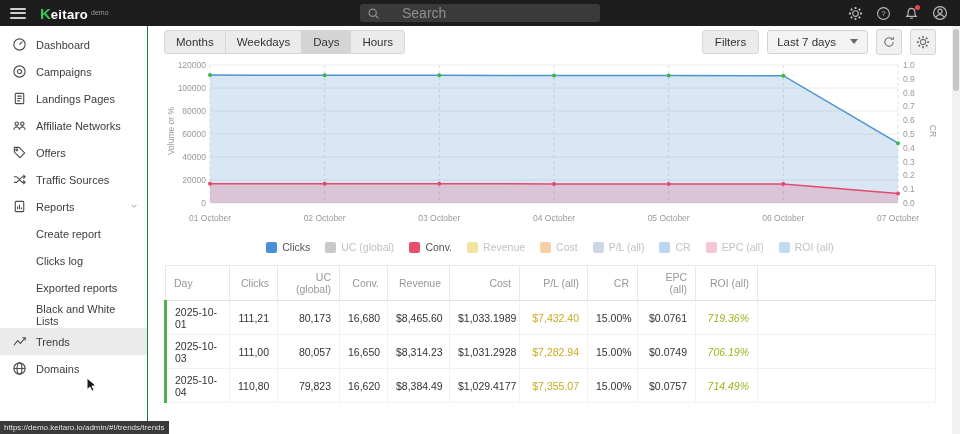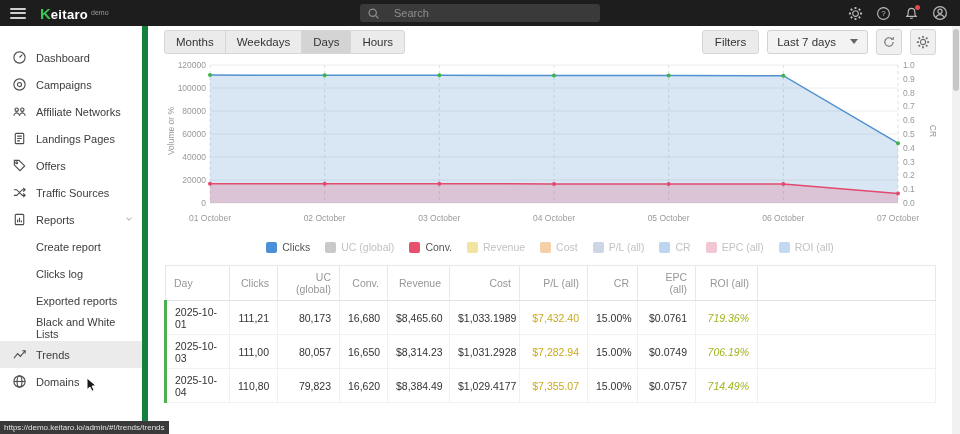--- a/index.html
+++ b/index.html
@@ -8,29 +8,29 @@
   
   .topbar { position:absolute; top:0; left:0; width:960px; height:26px; background:#1d1d1d; display:flex; align-items:center; z-index:30; }
   .burger { width:16px; height:11px; margin-left:10px; display:flex; flex-direction:column; justify-content:space-between; cursor:pointer; }
   .burger span { display:block; height:2px; background:#cfcfcf; border-radius:1px; }
   .brand { margin-left:14px; display:flex; align-items:baseline; }
   .brand-k { color:var(--brand-green,#3bc553); font-weight:bold; font-size:15px; }
   .brand-rest { color:#fff; font-weight:bold; font-size:13px; letter-spacing:.3px; }
   .brand-badge { color:#9a9a9a; font-size:7px; margin-left:3px; position:relative; top:-4px; }
   .search-wrap { position:absolute; left:50%; transform:translateX(-50%); width:240px; height:18px; background:#3a3a3a; border-radius:3px; display:flex; align-items:center; padding:0 7px; }
   .search-wrap svg { flex:0 0 auto; }
-  .search-input { background:transparent; border:none; outline:none; color:#cfcfcf; font-size:11px; margin-left:14px; width:100%; }
+  .search-input { background:transparent; border:none; outline:none; color:#cfcfcf; font-size:14px; margin-left:22px; width:100%; }
   .search-input::placeholder { color:#8f8f8f; }
   .top-icons { margin-left:auto; display:flex; align-items:center; gap:11px; padding-right:12px; }
   .tico { width:17px; height:17px; position:relative; color:#b9b9b9; cursor:pointer; display:flex; align-items:center; justify-content:center; }
   .tico svg { stroke:#b9b9b9; fill:none; stroke-width:1.2; }
   .bell-dot { position:absolute; top:0; right:0; width:5px; height:5px; border-radius:50%; background:#e5484d; }
 
   
-  .sidebar { position:absolute; left:0; top:26px; bottom:0; width:148px; background:#fff; border-right:6px solid #15803d; padding-top:18px; z-index:10; }
+  .sidebar { position:absolute; left:0; top:26px; bottom:0; width:148px; background:#fff; border-right:1px solid #15803d; padding-top:5px; z-index:10; }
   .s-item { display:flex; align-items:center; height:27px; padding:0 8px 0 12px; font-size:11px; color:#3c3c3c; cursor:pointer; }
   .s-item.active { background:#ebebeb; }
   .s-ico { width:15px; height:15px; margin-right:9px; flex:0 0 auto; }
   .s-ico svg { stroke:#4c4c4c; fill:none; stroke-width:1.2; width:15px; height:15px; }
   .s-sub { padding-left:36px; }
   .chev { margin-left:auto; }
   .chev svg { stroke:#8a8a8a; fill:none; stroke-width:1.4; width:10px; height:10px; }
 
   .status-url { position:absolute; left:0; bottom:0; background:#3a3a3a; color:#e2e2e2; font-size:8px; padding:2px 4px; z-index:40; white-space:nowrap; }
   .cursor-pointer { position:absolute; left:86px; top:377px; z-index:50; }
@@ -134,32 +134,32 @@
   </div>
   <div class="s-item">
     <span class="s-ico"><svg viewBox="0 0 16 16">
           <circle cx="8" cy="8" r="6"></circle>
           <circle cx="8" cy="8" r="2.2"></circle>
         </svg></span>
     <span>Campaigns</span>
   </div>
   <div class="s-item">
     <span class="s-ico"><svg viewBox="0 0 16 16">
+          <rect x="3.5" y="2.5" width="9" height="11" rx="1"></rect>
+          <path d="M5.5 5.5h5M5.5 8h5M5.5 10.5h3"></path>
+        </svg></span>
+    <span>Landings Pages</span>
+  </div>
+  <div class="s-item">
+    <span class="s-ico"><svg viewBox="0 0 16 16">
           <circle cx="5" cy="6" r="1.8"></circle>
           <circle cx="11" cy="6" r="1.8"></circle>
           <path d="M2 12.5c0-2 2-3 3-3s3 1 3 3M8 12.5c0-2 2-3 3-3s3 1 3 3"></path>
         </svg></span>
     <span>Affiliate Networks</span>
-  </div>
-  <div class="s-item">
-    <span class="s-ico"><svg viewBox="0 0 16 16">
-          <rect x="3.5" y="2.5" width="9" height="11" rx="1"></rect>
-          <path d="M5.5 5.5h5M5.5 8h5M5.5 10.5h3"></path>
-        </svg></span>
-    <span>Landings Pages</span>
   </div>
   <div class="s-item">
     <span class="s-ico"><svg viewBox="0 0 16 16">
           <path d="M2.5 2.5h5l6 6-5 5-6-6z"></path>
           <circle cx="5" cy="5" r="1"></circle>
         </svg></span>
     <span>Offers</span>
   </div>
   <div class="s-item">
     <span class="s-ico"><svg viewBox="0 0 16 16">

